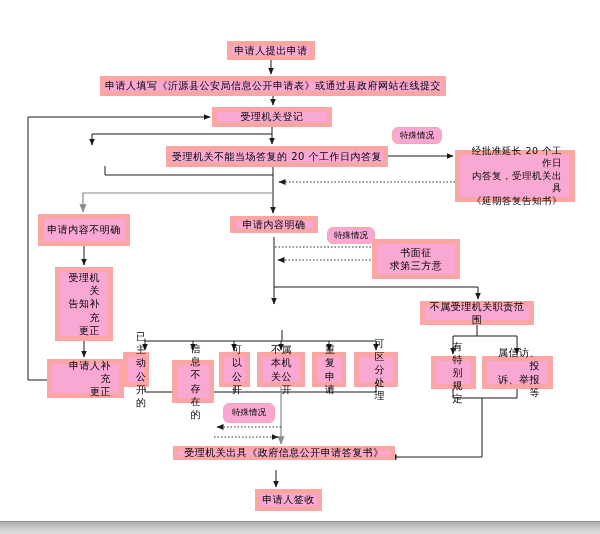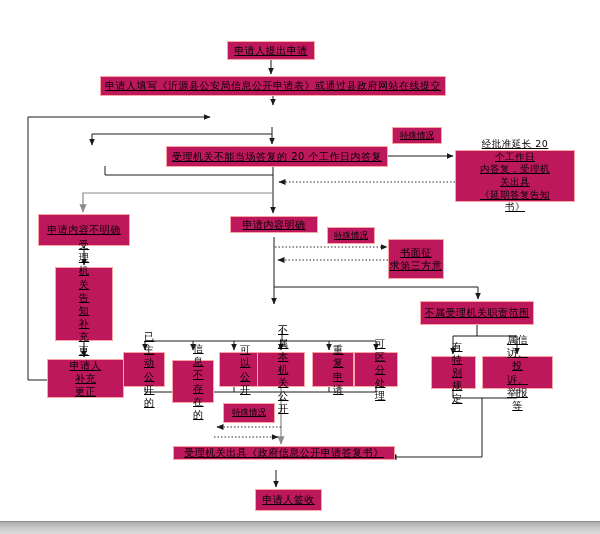--- a/index.html
+++ b/index.html
@@ -1,23 +1,23 @@
 <!DOCTYPE html>
 <html><head>
 <meta charset="utf-8">
 <style>
   html,body{margin:0;padding:0;background:#fff;}
   .stage{position:relative;width:600px;height:534px;background:#ffffff;overflow:hidden;
          font-family:"DejaVu Sans","Liberation Sans",sans-serif;color:#000;}
-  .node{position:absolute;border:1px solid #fca5a5;background:#be185d;box-sizing:border-box;
+  .node{position:absolute;border:5px solid #fca5a5;background:#f9a8d4;box-sizing:border-box;
         display:flex;align-items:center;justify-content:center;text-align:center;
-        font-size:10px;line-height:1.32;white-space:pre-line;letter-spacing:.5px;text-decoration:underline;}
-  .left{justify-content:flex-start;text-align:center;padding:1px 20px;}
+        font-size:10px;line-height:1.32;white-space:pre-line;letter-spacing:.5px;}
+  .left{justify-content:flex-start;text-align:right;padding:1px 8px;}
   .small{font-size:8.5px;letter-spacing:0;}
-  .tag{border-width:1px;}
+  .tag{border-width:1px;border-radius:6px;}
   svg.wires{position:absolute;left:0;top:0;width:600px;height:534px;}
   .bottom-edge{position:absolute;left:0;top:521px;width:600px;height:13px;
                background:linear-gradient(180deg,#adadad 0%,#cfcfcf 55%,#dedede 100%);
                border-top:1px solid #8f8f8f;}
 </style>
 </head>
 <body>
 
 <div class="stage">
 
@@ -78,29 +78,30 @@
       <path d="M455,182 H279" marker-end="url(#ab)"></path>
       <path d="M275,247 H387" marker-end="url(#ab)"></path>
       <path d="M388,260 H278" marker-end="url(#ab)"></path>
       <path d="M281,427 H217" marker-end="url(#ab)"></path>
       <path d="M214,437 H278" marker-end="url(#ab)"></path>
     </g>
   </svg>
 
   <div class="node" style="left:227px;top:41px;width:88px;height:19px">申请人提出申请</div>
   <div class="node" style="left:100px;top:76px;width:346px;height:20px">申请人填写《沂源县公安局信息公开申请表》或通过县政府网站在线提交</div>
+  <div class="node" style="left:212px;top:107px;width:120px;height:20px">受理机关登记</div>
   <div class="node" style="left:166px;top:146px;width:222px;height:21px">受理机关不能当场答复的 20 个工作日内答复</div>
   <div class="node small tag" style="left:392px;top:127px;width:50px;height:17px">特殊情况</div>
   <div class="node left" style="left:455px;top:150px;width:120px;height:52px;font-size:9.5px">经批准延长 20 个工作日
 内答复，受理机关出具
 《延期答复告知书》</div>
   <div class="node" style="left:38px;top:214px;width:92px;height:32px">申请内容不明确</div>
   <div class="node" style="left:230px;top:216px;width:88px;height:17px">申请内容明确</div>
   <div class="node small tag" style="left:327px;top:227px;width:48px;height:17px">特殊情况</div>
-  <div class="node" style="left:388px;top:239px;width:56px;height:40px">书面征
+  <div class="node" style="left:372px;top:239px;width:88px;height:40px">书面征
 求第三方意</div>
   <div class="node left" style="left:55px;top:267px;width:58px;height:74px">受理机关
 告知补充
 更正</div>
   <div class="node left" style="left:47px;top:359px;width:77px;height:39px">申请人补充
 更正</div>
   <div class="node" style="left:420px;top:301px;width:114px;height:24px">不属受理机关职责范围</div>
   <div class="node left" style="left:123px;top:352px;width:25px;height:35px">已主动
 公开的</div>
   <div class="node left" style="left:172px;top:360px;width:42px;height:43px">信息不

